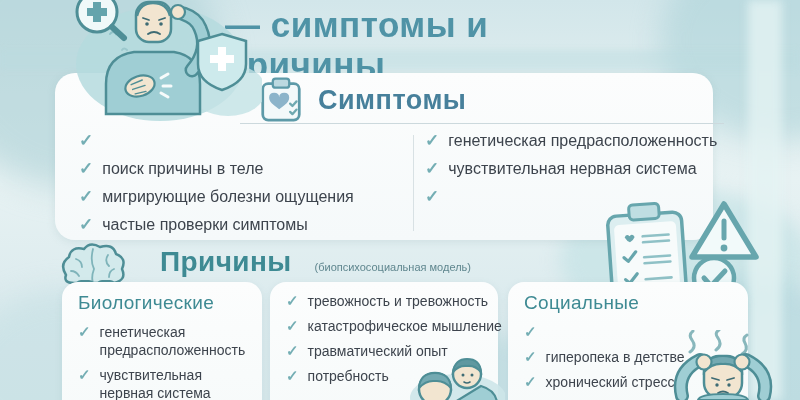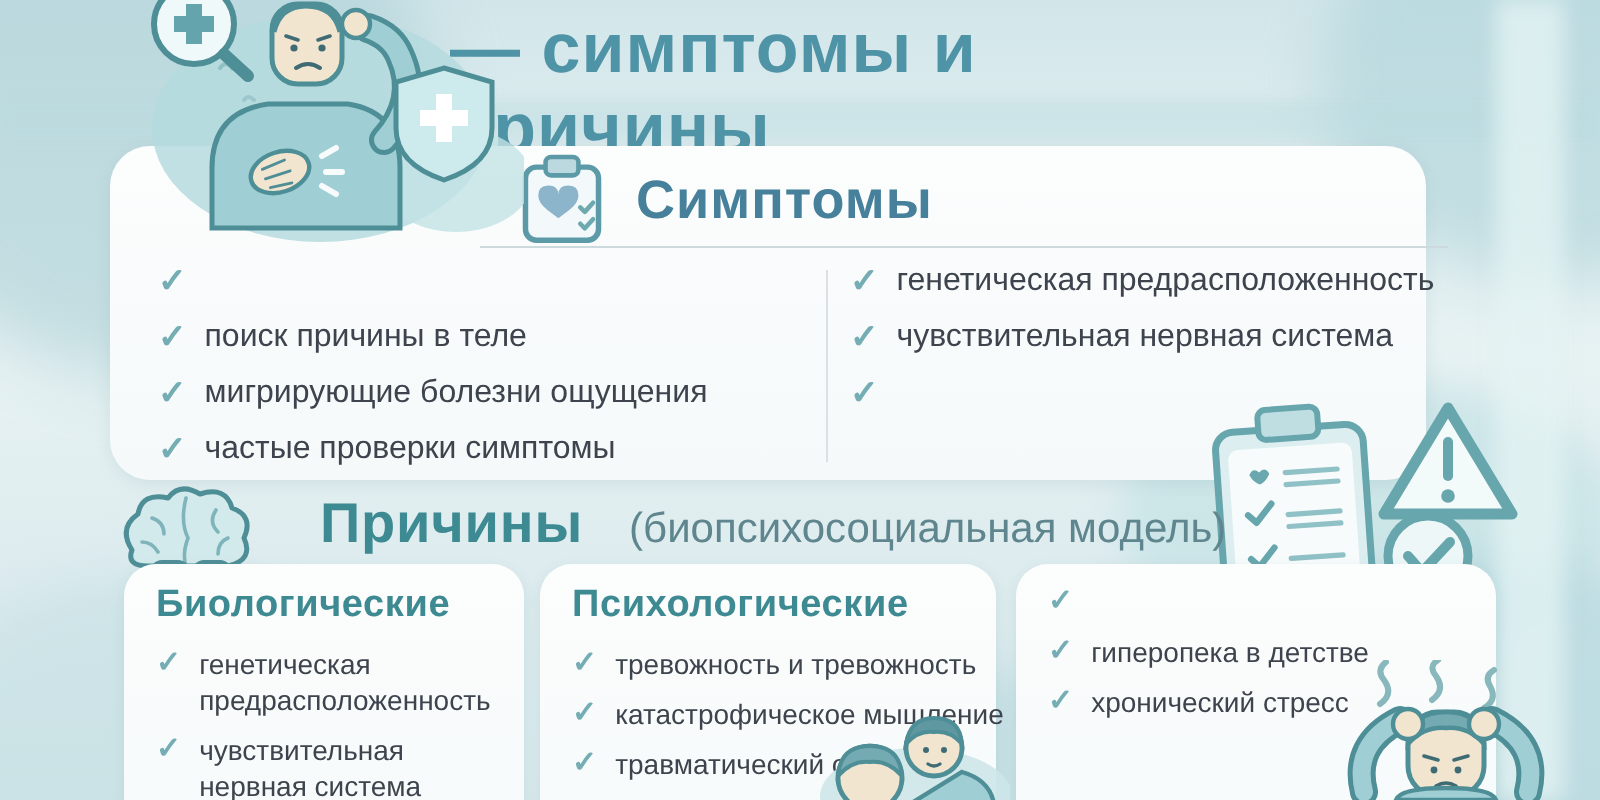--- a/index.html
+++ b/index.html
@@ -35,29 +35,29 @@
   .sym-col{ position:absolute; top:58px; display:flex; flex-direction:column; gap:8px; }
   .sym-col.left{ left:24px; }
   .sym-col.right{ left:370px; }
   .sym-divider{ position:absolute; left:358px; top:62px; width:1px; height:96px; background:#d8e1e4; }
   .check-row{ display:flex; align-items:flex-start; gap:9px; white-space:nowrap; }
   .check-row .chk{ color:#74aeb4; font-size:17px; font-weight:700; line-height:20px; }
   .check-row .txt{ font-size:16px; color:#3d444d; line-height:20px; }
 
   .causes-header{ position:absolute; left:135px; top:246px; display:flex; align-items:baseline; gap:23px; white-space:nowrap;margin-left:25px; }
   .causes-header .h{ font-size:28px; font-weight:700; color:#3e8a93; letter-spacing:.4px; }
-  .causes-header .sub{ font-size:21px; color:#5f868e; }
+  .causes-header .sub{ font-size:11px; color:#5f868e; }
 
   .cause-card{
     position:absolute; top:282px; height:140px;
     background:linear-gradient(180deg,#fcfdfd,#f6fafa);
     border-radius:16px; box-shadow:0 2px 7px rgba(120,160,168,.16);
     padding:10px 12px 0 16px;
   }
-  .cause-card .c-title{ font-size:19px; font-weight:700; color:#3e8a93; margin-bottom:9px; letter-spacing:.3px;}
+  .cause-card .c-title{ font-size:19px; font-weight:400; color:#3e8a93; margin-bottom:9px; letter-spacing:.3px;}
   .cause-card .c-list{ display:flex; flex-direction:column; gap:7px; }
   .cause-card .check-row .chk{ font-size:15px; line-height:18px; }
   .cause-card .check-row .txt{ font-size:14px; line-height:18px; }
   .card-bio{ left:62px;  width:200px; }
   .card-psy{ left:270px; width:228px; }
   .card-soc{ left:508px; width:240px; }
   .card-bio .check-row, .card-soc .check-row { white-space:normal; }
   .card-bio .txt{ max-width:150px; }
   .card-soc .txt{ max-width:172px; }
 
@@ -206,21 +206,20 @@
         <span class="txt">генетическая предрасположенность</span>
         </div>
       <div class="check-row">
         <span class="chk">✓</span>
         <span class="txt">чувствительная нервная система</span>
         </div>
     </div>
   </div>
 
   <div class="cause-card card-psy">
-    <div class="c-title">Психологические</div>
     <div class="c-list">
       <div class="check-row">
         <span class="chk">✓</span>
         <span class="txt">тревожность и тревожность</span>
         </div>
       <div class="check-row">
         <span class="chk">✓</span>
         <span class="txt">катастрофическое мышление</span>
         </div>
       <div class="check-row">
@@ -228,20 +227,21 @@
         <span class="txt">травматический опыт</span>
         </div>
       <div class="check-row">
         <span class="chk">✓</span>
         <span class="txt">потребность</span>
         </div>
     </div>
   </div>
 
   <div class="cause-card card-soc">
+    <div class="c-title">Социальные</div>
     <div class="c-list">
       <div class="check-row">
         <span class="chk">✓</span>
         </div>
       <div class="check-row">
         <span class="chk">✓</span>
         <span class="txt">гиперопека в детстве</span>
         </div>
       <div class="check-row">
         <span class="chk">✓</span>

